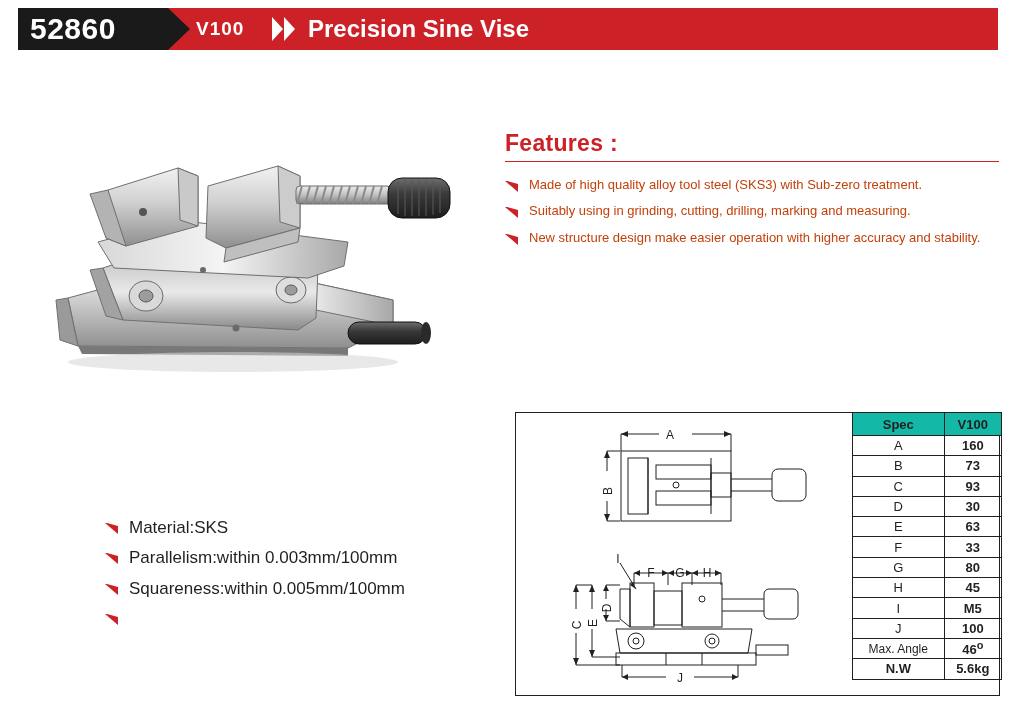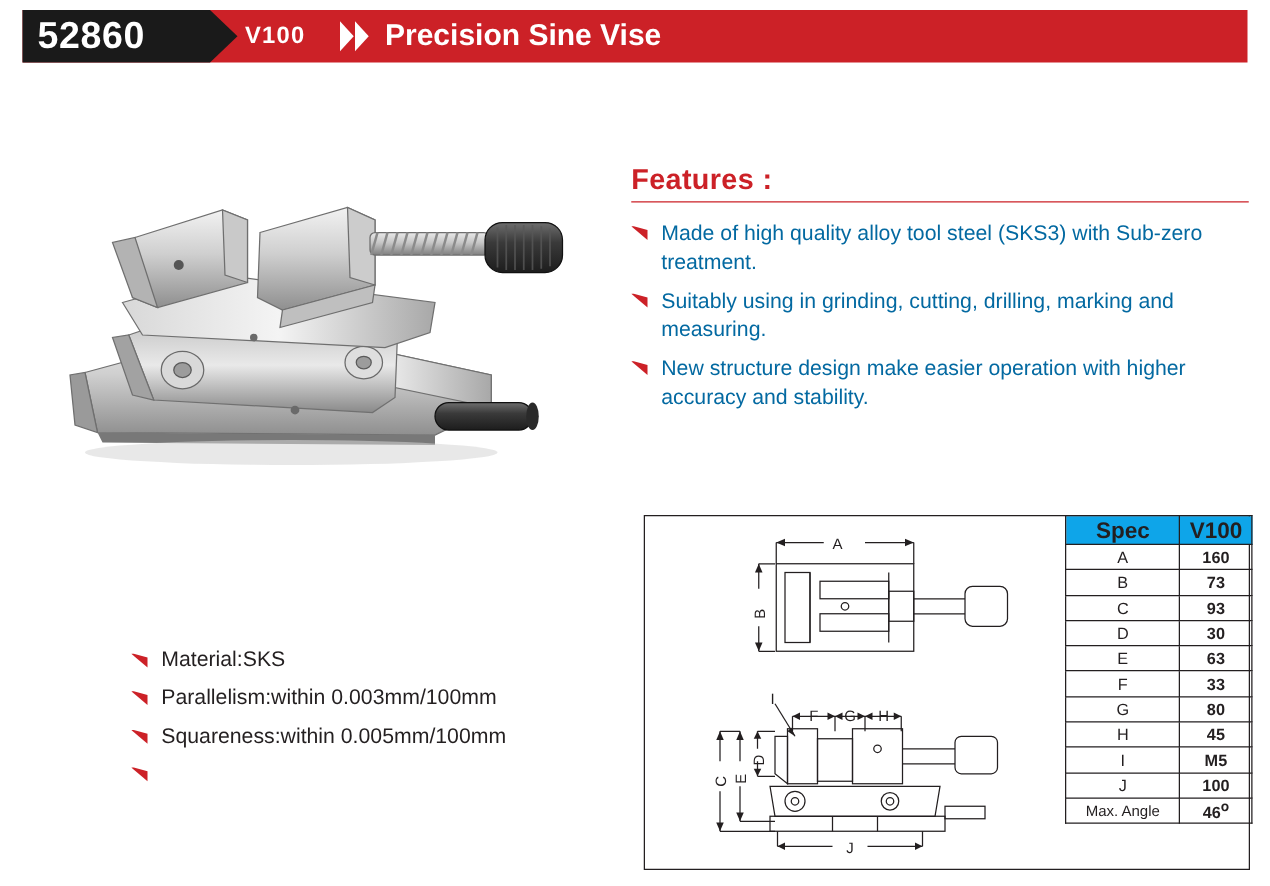--- a/index.html
+++ b/index.html
@@ -69,21 +69,21 @@
   .features h2{
     margin:0;font-size:23px;color:#cc2127;font-weight:bold;
     letter-spacing:0.3px;
   }
   .features .rule{
     margin-top:4px;width:494px;height:1px;background:#cc2127;
   }
   .feat-list{margin-top:14px;}
   .feat-item{
     position:relative;padding-left:24px;margin-bottom:9px;
-    font-size:17px;line-height:1.33;color:#0369a1;
+    font-size:13px;line-height:1.33;color:#c2410c;
     max-width:492px;
   }
   .bullet{
     position:absolute;left:0;top:3px;width:15px;height:15px;
   }
   .bullet svg{display:block;}
 
   
   .spec-list{
     position:absolute;left:105px;top:518px;width:380px;
@@ -114,21 +114,21 @@
   table.spec td{
     border:1px solid #231f20;
     height:19.3px;
     text-align:center;
     padding:0;
     color:#231f20;
   }
   table.spec td.lbl{width:92px;}
   table.spec td.val{width:57px;font-weight:bold;}
   table.spec tr.head td{
-    font-weight:bold;font-size:18px;height:22px;background:#0ea5e9;
+    font-weight:bold;font-size:13px;height:22px;background:#14b8a6;
   }
   table.spec tr.last td{font-weight:bold;}
   table.spec td.small{font-size:12px;}
 </style>
 </head>
 <body>
 
 <div class="header">
   <div class="header-bar"></div>
   <div class="header-black"></div>
@@ -457,16 +457,20 @@
             <td class="val">M5</td>
           </tr>
       <tr>
             <td class="lbl">J</td>
             <td class="val">100</td>
           </tr>
       <tr>
             <td class="lbl small">Max. Angle</td>
             <td class="val">46<span class="sup">o</span></td>
           </tr>
+      <tr class="last">
+            <td class="lbl">N.W</td>
+            <td class="val">5.6kg</td>
+          </tr>
     </tbody>
       </table>
   </div>
 </div>
 
 </body></html>

